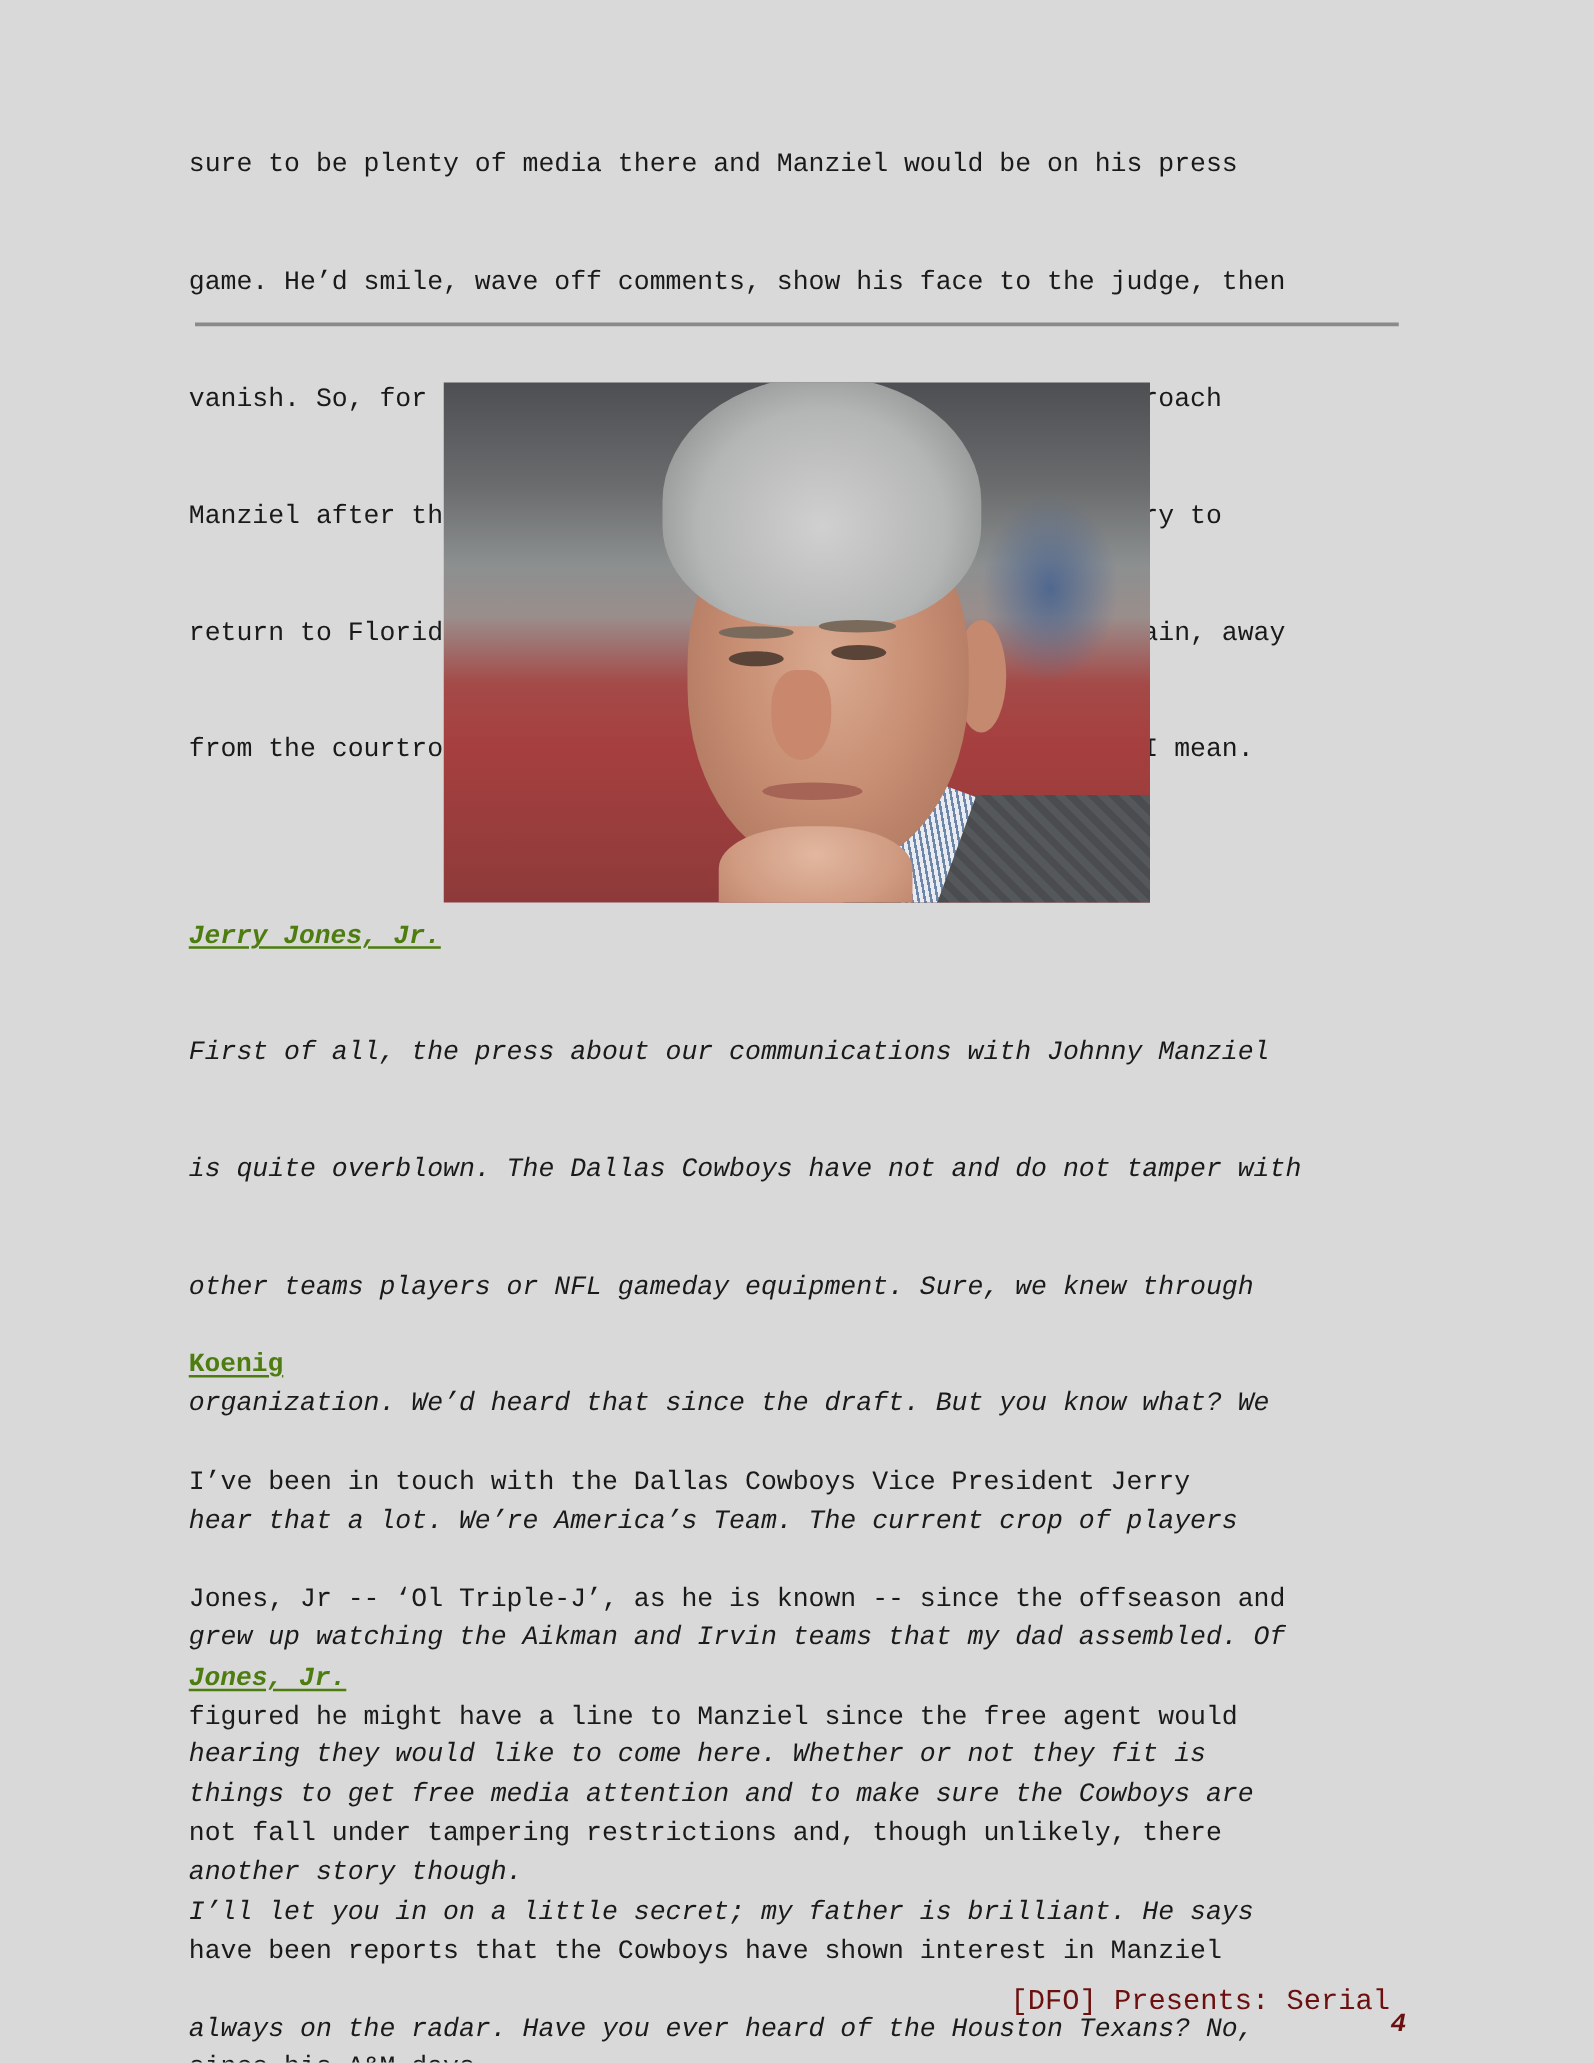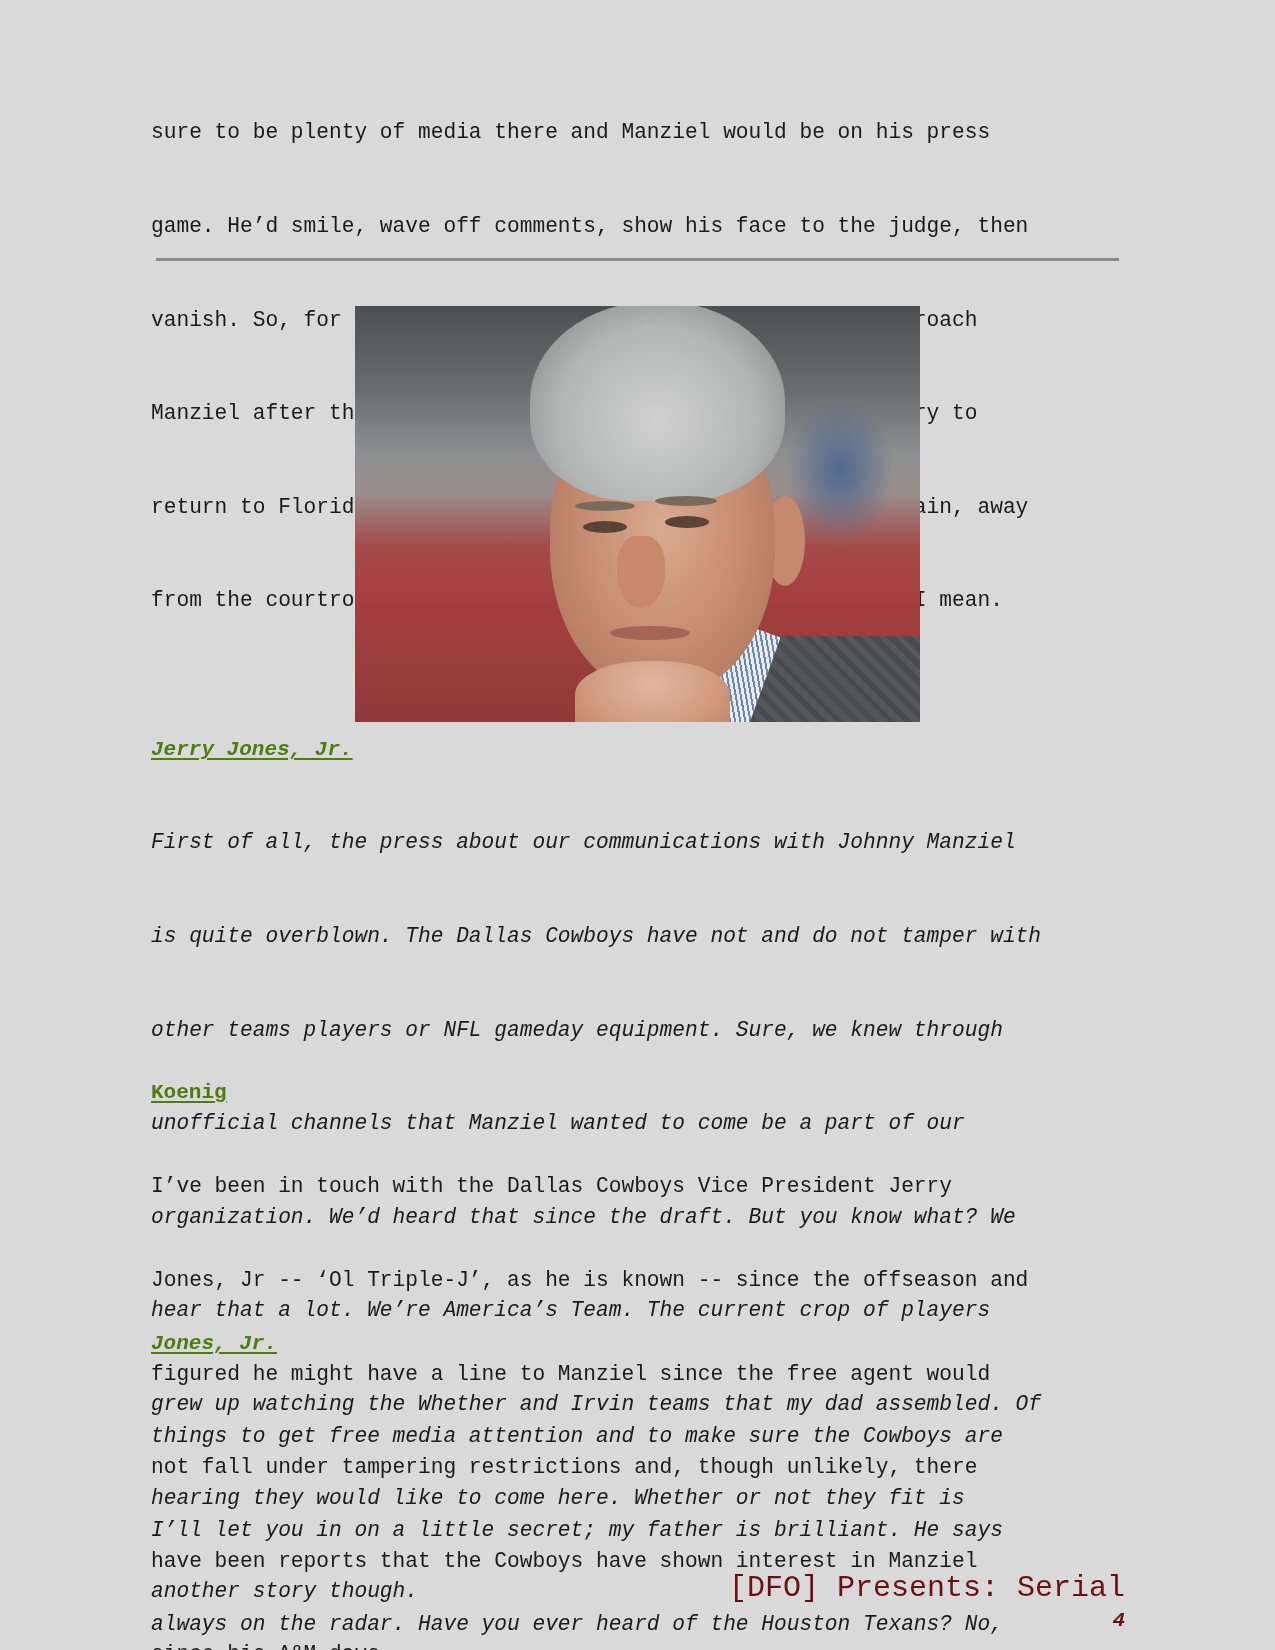--- a/index.html
+++ b/index.html
@@ -99,24 +99,24 @@
     }
     .photo .hand {
       position: absolute; left: 220px; top: 355px; width: 155px; height: 75px;
       border-radius: 45% 45% 20% 20%;
       background: radial-gradient(ellipse at 50% 30%, #e2b7a0 0%, #cf9a80 60%, #b98068 100%);
     }
     .footer-title {
       position: absolute;
       right: 150px;
       top: 1574px;
-      font-size: 30px;
+      font-size: 23px;
       line-height: 28px;
       color: #6b0f0f;
-      margin: 0;
+      margin: 13px;
       white-space: pre;
     }
     .footer-page {
       position: absolute;
       right: 150px;
       top: 1608px;
       font-size: 21px;
       line-height: 26px;
       color: #6b0f0f;
       font-weight: bold;
@@ -154,24 +154,23 @@
     <div class="nose"></div>
     <div class="mouth"></div>
     <div class="hand"></div>
   </div>
 
   <p class="speaker italic" style="top:736px;">Jerry Jones, Jr.</p>
   <div class="para italic" style="top:765px;">
     <span class="line">First of all, the press about our communications with Johnny Manziel</span>
     <span class="line">is quite overblown. The Dallas Cowboys have not and do not tamper with</span>
     <span class="line">other teams players or NFL gameday equipment. Sure, we knew through</span>
-    <span class="line">unofficial channels that Manziel wanted to come be a part of our</span>
     <span class="line">organization. We’d heard that since the draft. But you know what? We</span>
     <span class="line">hear that a lot. We’re America’s Team. The current crop of players</span>
-    <span class="line">grew up watching the Whether and Irvin teams that my dad assembled. Of</span>
+    <span class="line">grew up watching the Aikman and Irvin teams that my dad assembled. Of</span>
     <span class="line">hearing they would like to come here. Whether or not they fit is</span>
     <span class="line">another story though.</span>
   </div>
 
   <p class="speaker" style="top:1079px;text-align:center;">Koenig</p>
   <div class="para" style="top:1109px;">
     <span class="line">I’ve been in touch with the Dallas Cowboys Vice President Jerry</span>
     <span class="line">Jones, Jr -- ‘Ol Triple-J’, as he is known -- since the offseason and</span>
     <span class="line">figured he might have a line to Manziel since the free agent would</span>
     <span class="line">not fall under tampering restrictions and, though unlikely, there</span>

